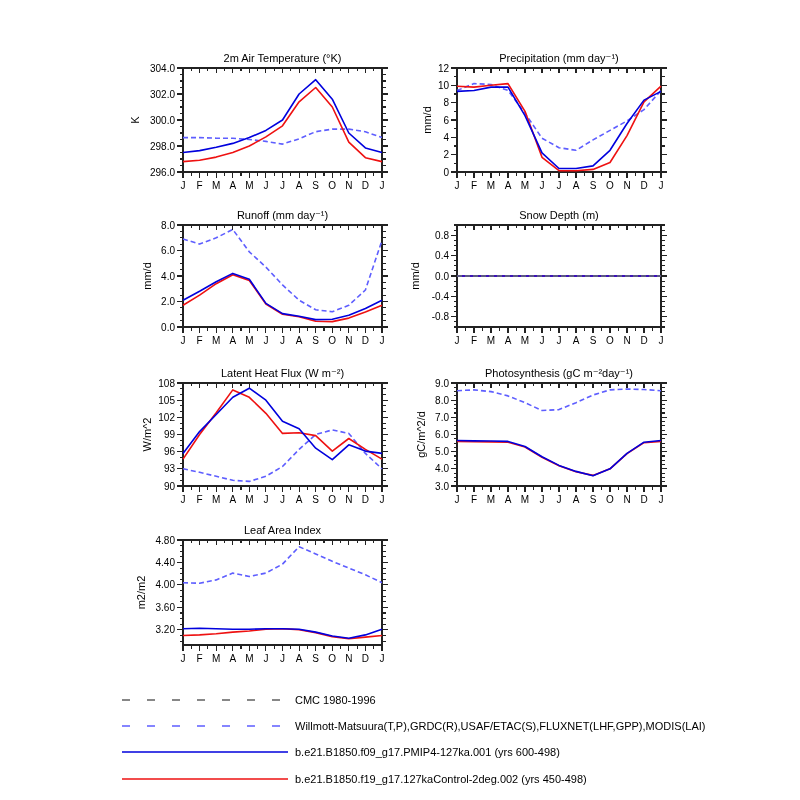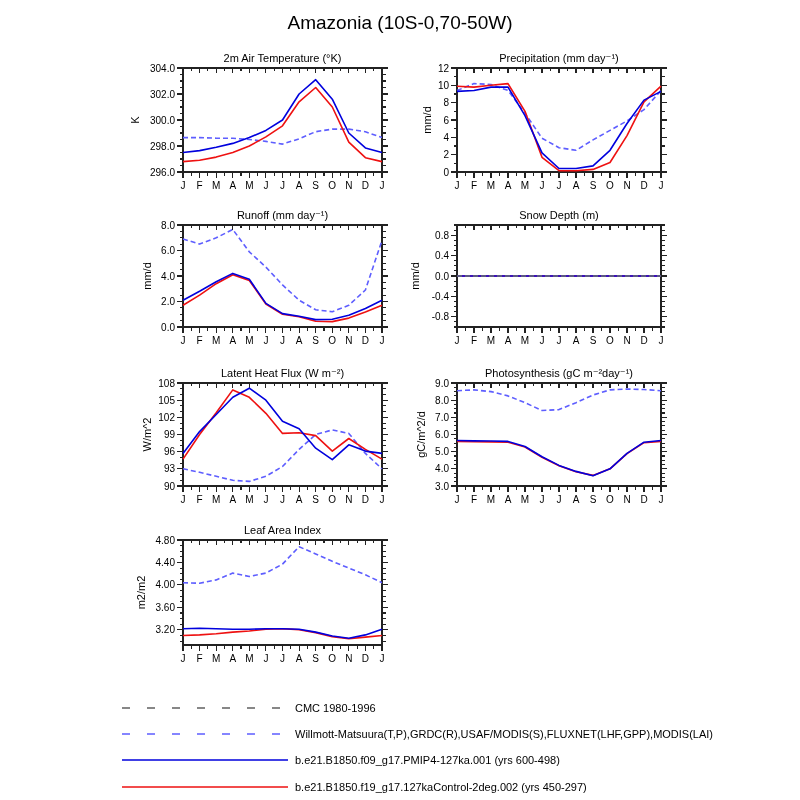--- a/index.html
+++ b/index.html
@@ -6,34 +6,33 @@
   .page{
     position:relative;width:800px;height:800px;background:#ffffff;overflow:hidden;
     font-family:"Liberation Sans","DejaVu Sans",sans-serif;color:#111;
   }
   .fig-title{
     position:absolute;top:12px;left:0;width:800px;text-align:center;
     font-size:19px;color:#000;
   }
   .panel{position:absolute;}
   .panel svg{display:block;}
-  .legend{position:absolute;left:0;top:8px;width:800px;height:575px;pointer-events:none;}
+  .legend{position:absolute;left:0;top:0;width:800px;height:575px;pointer-events:none;}
   .legend-row{position:absolute;left:120px;height:14px;}
   .legend-swatch{position:absolute;left:0;top:1px;}
   .legend-label{
     position:absolute;left:175px;top:0;white-space:nowrap;
     font-size:11px;color:#000;line-height:14px;
   }
 </style>
 </head>
 <body>
 
 <div class="page">
 
-  <div class="fig-title">Amazonia (10S-0,70-50W)</div>
 
   <div class="panel" style="left:108px;top:50px;">
       <svg width="288" height="152">
         <g stroke="#222222" stroke-width="1.1" shape-rendering="crispEdges">
           <line x1="75" y1="122" x2="75" y2="128"></line>
           <line x1="75" y1="18" x2="75" y2="23"></line>
           <line x1="83.29166666666667" y1="122" x2="83.29166666666667" y2="125.5"></line>
           <line x1="83.29166666666667" y1="18" x2="83.29166666666667" y2="21"></line>
           <text x="75" y="139" text-anchor="middle" font-size="10" fill="#000000" stroke="none">J</text>
           <line x1="91.58333333333333" y1="122" x2="91.58333333333333" y2="128"></line>
@@ -862,29 +861,29 @@
     <div class="legend-row" style="top:693px;">
       <svg class="legend-swatch" width="170" height="12">
           <line x1="2" y1="6" x2="168" y2="6" stroke="#606060" stroke-width="1.6" stroke-dasharray="8,17"></line>
         </svg>
       <span class="legend-label">CMC 1980-1996</span>
     </div>
     <div class="legend-row" style="top:719px;">
       <svg class="legend-swatch" width="170" height="12">
           <line x1="2" y1="6" x2="168" y2="6" stroke="#5e5eff" stroke-width="1.6" stroke-dasharray="8,17"></line>
         </svg>
-      <span class="legend-label">Willmott-Matsuura(T,P),GRDC(R),USAF/MODIS(S),FLUXNET(LHF,GPP),MODIS(LAI)</span>
+      <span class="legend-label">Willmott-Matsuura(T,P),GRDC(R),USAF/ETAC(S),FLUXNET(LHF,GPP),MODIS(LAI)</span>
     </div>
     <div class="legend-row" style="top:745px;">
       <svg class="legend-swatch" width="170" height="12">
           <line x1="2" y1="6" x2="168" y2="6" stroke="#0000dd" stroke-width="1.6"></line>
         </svg>
       <span class="legend-label">b.e21.B1850.f09_g17.PMIP4-127ka.001 (yrs 600-498)</span>
     </div>
     <div class="legend-row" style="top:772px;">
       <svg class="legend-swatch" width="170" height="12">
           <line x1="2" y1="6" x2="168" y2="6" stroke="#ee1111" stroke-width="1.6"></line>
         </svg>
-      <span class="legend-label">b.e21.B1850.f19_g17.127kaControl-2deg.002 (yrs 450-297)</span>
+      <span class="legend-label">b.e21.B1850.f19_g17.127kaControl-2deg.002 (yrs 450-498)</span>
     </div>
   </div>
 
 </div>
 
 </body></html>

